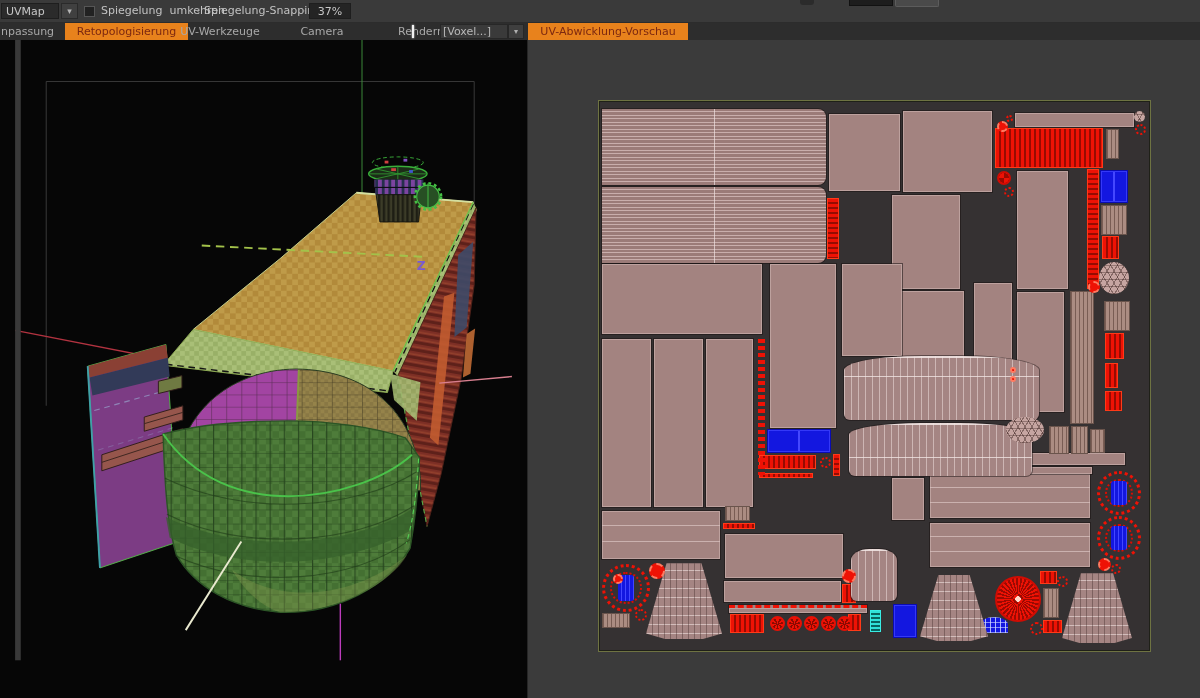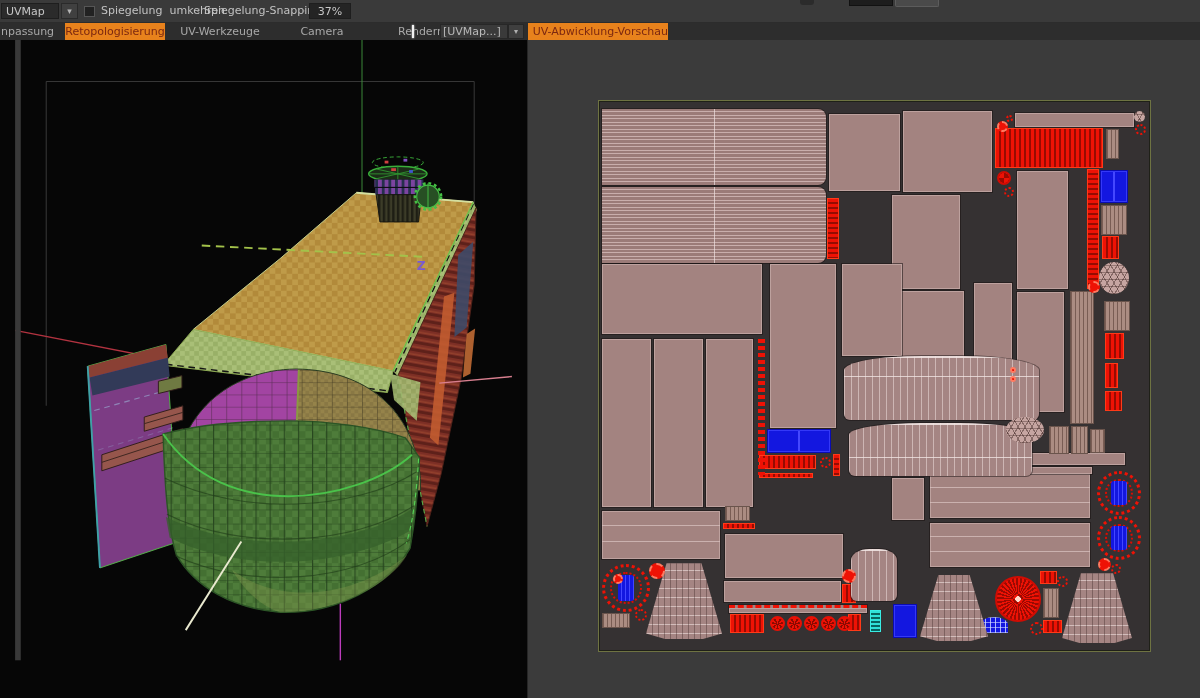--- a/index.html
+++ b/index.html
@@ -18,30 +18,30 @@
   #snap-left{left:196px;color:#9a9a9a;}
   #snap-label{left:204px;}
   #snap-right{left:301px;color:#9a9a9a;}
   #snap-value{left:309px;top:3px;width:42px;height:16px;text-align:center;background:#242424;}
   .clipped{position:absolute;box-sizing:border-box;}
   
   #tabrow{position:absolute;left:0;top:23px;width:1200px;height:17px;background:#2d2d2d;}
   .tab{position:absolute;top:0;height:17px;line-height:17px;font-size:11px;color:#a8a8a8;text-align:center;cursor:default;}
   .tab.active{background:var(--orange);color:var(--orange-text);}
   #tab-anpassung{left:0;width:62px;text-align:left;padding-left:1px;}
-  #tab-retopo{left:65px;width:100px;text-align:center;}
+  #tab-retopo{left:65px;width:123px;text-align:center;}
   #tab-uvwerkzeuge{left:178px;width:84px;}
   #tab-voxel{left:294px;width:56px;}
   #tab-rendern{left:394px;width:54px;text-align:left;padding-left:4px;}
   #camera-select{position:absolute;left:440px;top:1px;width:68px;height:15px;background:#3a3a3a;border:1px solid #272727;
                  color:#b8b8b8;font-size:11px;line-height:13px;box-sizing:border-box;padding-left:2px;}
   #camera-dd{position:absolute;left:508px;top:1px;width:16px;height:15px;background:#3f3f3f;border:1px solid #272727;
              color:#b0b0b0;font-size:8px;line-height:13px;text-align:center;box-sizing:border-box;}
   #text-cursor{position:absolute;left:412px;top:2px;width:2px;height:13px;background:#f2f2f2;box-shadow:0 0 2px #fff;}
-  #tab-uvpreview{left:528px;width:140px;text-align:right;}
+  #tab-uvpreview{left:528px;width:160px;}
   
   #workspace{position:absolute;left:0;top:40px;width:1200px;height:658px;}
   #viewport{position:absolute;left:0;top:0;width:527px;height:658px;background:#060606;}
   #scene{position:absolute;left:0;top:0;}
   #uvpanel{position:absolute;left:527px;top:0;width:673px;height:658px;background:var(--panel);border-left:1px solid #262626;box-sizing:border-box;}
   #uvsquare{position:absolute;left:70px;top:60px;width:551px;height:550px;background:var(--uvbg);
             border:1px solid var(--olive);box-shadow:inset 0 0 0 1px #1f2018;}
   
   .isl{position:absolute;box-sizing:border-box;}
   .p,.pl,.pr{background-color:var(--mauve);box-shadow:inset 0 0 0 1px rgba(222,198,196,.45),0 0 0 1px rgba(25,18,18,.55);}
@@ -96,21 +96,21 @@
     <div class="clipped" style="left:849px;top:0;width:44px;height:6px;background:#1d1d1d;border:1px solid #111;border-top:none;"></div>
     <div class="clipped" style="left:895px;top:0;width:44px;height:7px;background:#4a4a4a;border:1px solid #5c5c5c;border-top:none;border-radius:0 0 2px 2px;"></div>
   </div>
 
   <div id="tabrow">
     <div id="tab-anpassung" class="tab">npassung</div>
     <div id="tab-retopo" class="tab active">Retopologisierung</div>
     <div id="tab-uvwerkzeuge" class="tab">UV-Werkzeuge</div>
     <div id="tab-voxel" class="tab">Camera</div>
     <div id="tab-rendern" class="tab">Rendern</div>
-    <div id="camera-select">[UVMap...]</div>
+    <div id="camera-select">[Voxel...]</div>
     <div id="camera-dd">▾</div>
     <div id="text-cursor"></div>
     <div id="tab-uvpreview" class="tab active">UV-Abwicklung-Vorschau</div>
   </div>
 
   <div id="workspace">
 
     <div id="viewport">
       <svg id="scene" width="527" height="658" viewBox="0 40 527 698">
         <defs>

